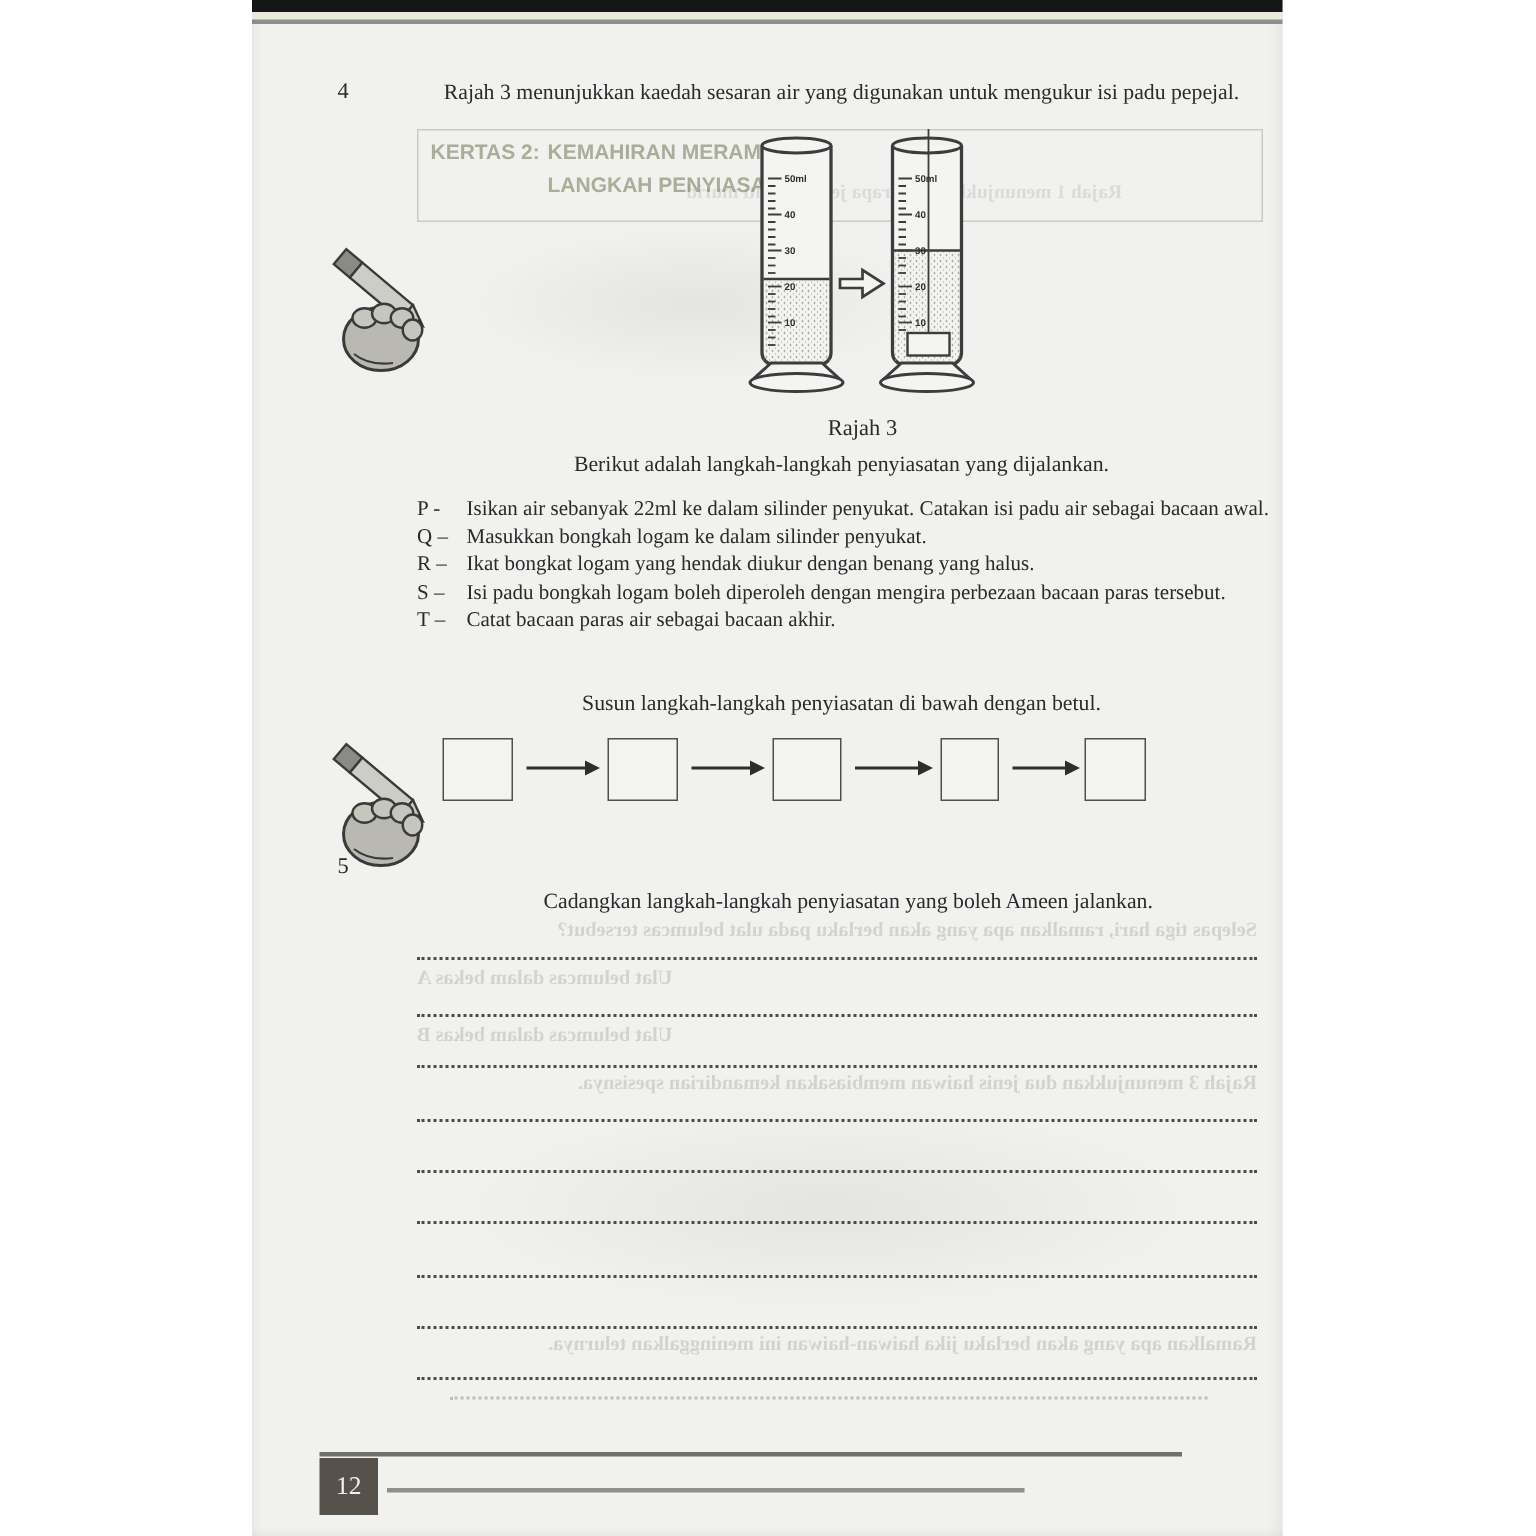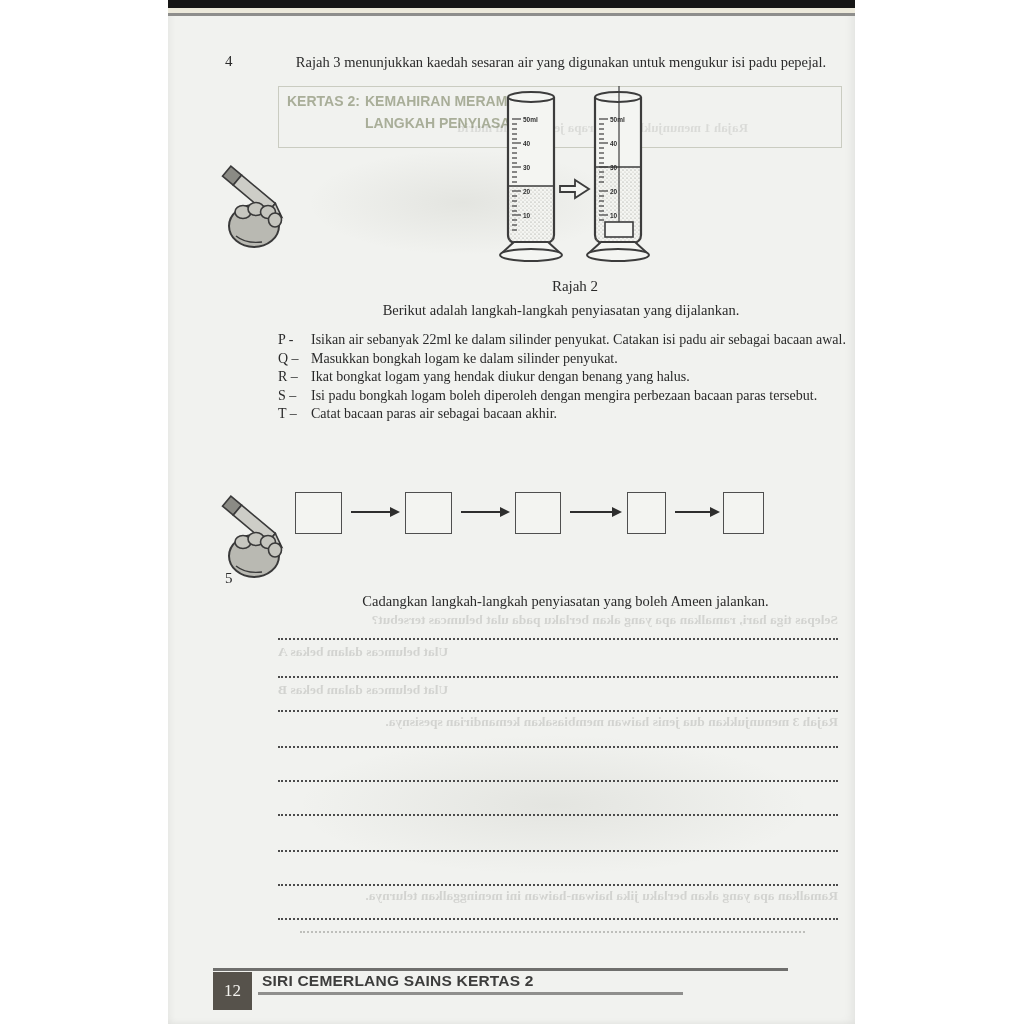--- a/index.html
+++ b/index.html
@@ -163,21 +163,21 @@
         <g font-family="Liberation Sans, sans-serif" font-size="6.5" font-weight="bold" fill="#2f2f2f">
           <text x="120" y="36.5">50ml</text>
           <text x="120" y="60.5">40</text>
           <text x="120" y="84.5">30</text>
           <text x="120" y="108.5">20</text>
           <text x="120" y="132.5">10</text>
         </g>
       </g>
     </svg>
 
-    <div class="abs caption" style="left:322px;top:278px;width:170px;">Rajah 2</div>
+    <div class="abs caption" style="left:322px;top:278px;width:170px;">Rajah 3</div>
 
     <div class="abs qtext" style="left:110px;top:301px;width:566px;">Berikut adalah langkah-langkah penyiasatan yang dijalankan.</div>
 
     <div class="abs steps" style="left:110px;top:331px;width:578px;">
       <div class="step-row">
         <span class="step-prefix">P -</span>
         <span class="step-text">Isikan air sebanyak 22ml ke dalam silinder penyukat. Catakan isi padu air sebagai bacaan awal.</span>
       </div>
       <div class="step-row">
         <span class="step-prefix">Q –</span>
@@ -190,20 +190,21 @@
       <div class="step-row">
         <span class="step-prefix">S –</span>
         <span class="step-text">Isi padu bongkah logam boleh diperoleh dengan mengira perbezaan bacaan paras tersebut.</span>
       </div>
       <div class="step-row">
         <span class="step-prefix">T –</span>
         <span class="step-text">Catat bacaan paras air sebagai bacaan akhir.</span>
       </div>
     </div>
 
+    <div class="abs qtext" style="left:110px;top:460px;width:566px;">Susun langkah-langkah penyiasatan di bawah dengan betul.</div>
 
     <svg class="abs" style="left:48px;top:490px;" width="88" height="96" viewBox="0 0 88 96">
       <g transform="rotate(40 34 30)">
         <rect x="4" y="24" width="14" height="13" fill="#8b8b85" stroke="#3a3a3a" stroke-width="1.6"></rect>
         <rect x="18" y="24" width="44" height="13" fill="#cdcdc7" stroke="#3a3a3a" stroke-width="1.6"></rect>
         <path d="M62,24 L76,30.5 L62,37 Z" fill="#cdcdc7" stroke="#3a3a3a" stroke-width="1.6"></path>
         <path d="M71,27.8 L76,30.5 L71,33.2 Z" fill="#2e2e2e"></path>
       </g>
       <ellipse cx="38" cy="66" rx="25" ry="21" fill="#b9b9b2" stroke="#3a3a3a" stroke-width="2"></ellipse>
       <ellipse cx="27" cy="52" rx="8" ry="6.5" fill="#c6c6bf" stroke="#3a3a3a" stroke-width="1.6"></ellipse>
@@ -240,18 +241,17 @@
     <div class="ans-line" style="top:812px;"></div>
     <div class="ans-line" style="top:848px;"></div>
     <div class="ans-line" style="top:882px;"></div>
     <div class="ans-line" style="top:916px;"></div>
     <div class="ans-line-faint" style="top:929px;"></div>
 
     <div class="footer-rule"></div>
     <div class="pagebox">
       <span>12</span>
     </div>
-    <div class="abs footer-text" style="left:94px;top:972px;">SIRI CEMERLANG SAINS KERTAS 2</div>
     <div class="footer-underline"></div>
     <div class="abs footer-text" style="left:94px;top:1029px;">PANEL SAINS TERENGGANU</div>
 
   </div>
 </div>
 
 </body></html>

